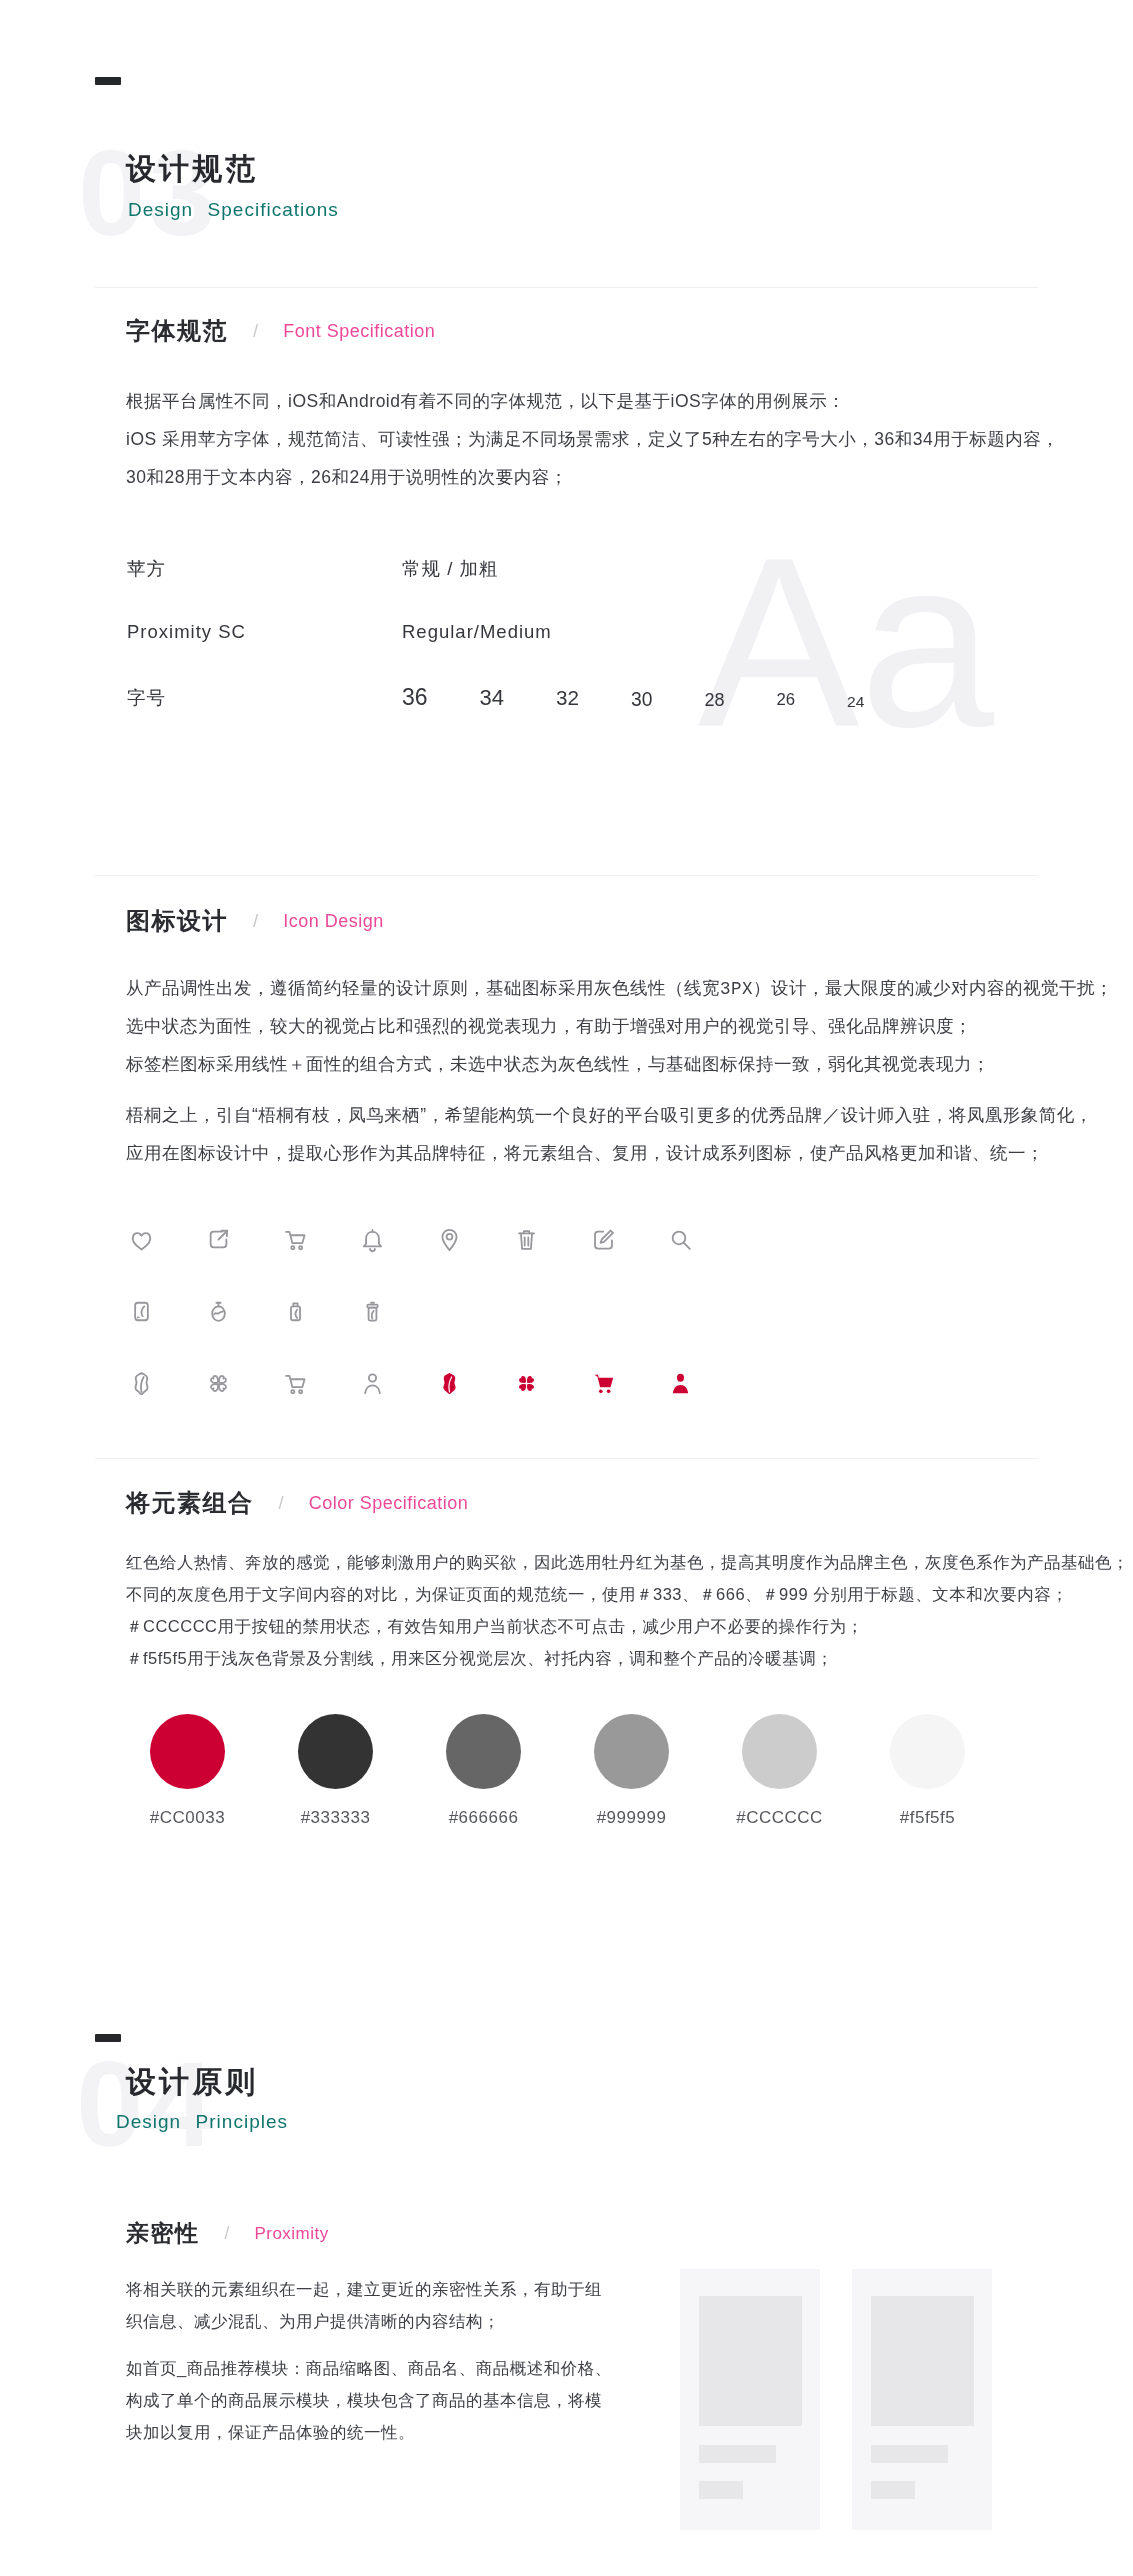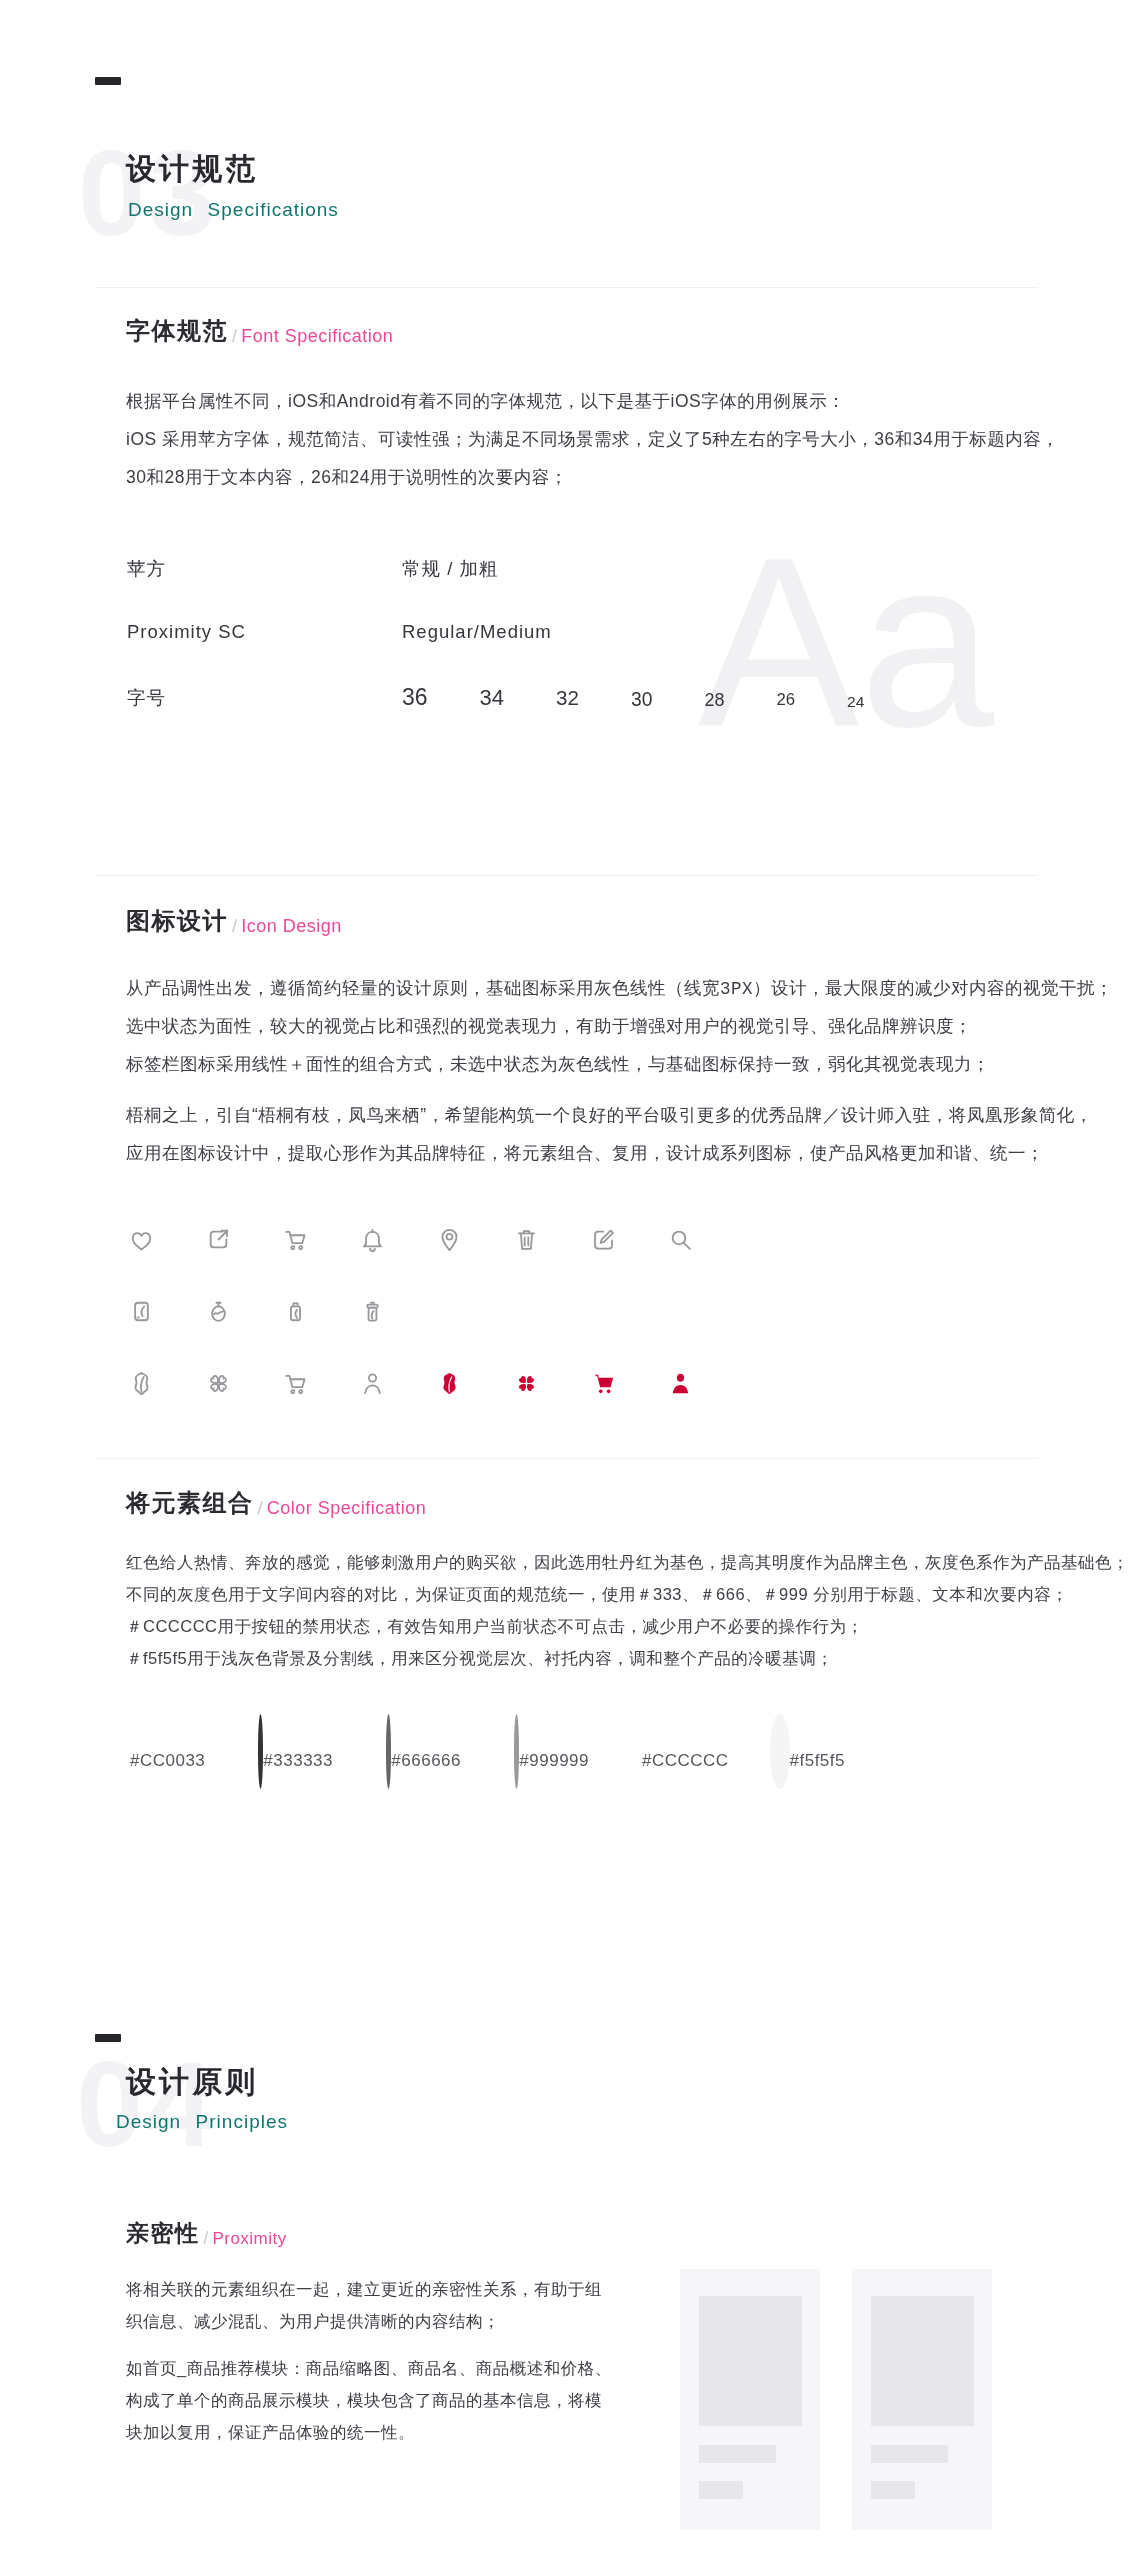--- a/index.html
+++ b/index.html
@@ -5,34 +5,34 @@
   html,body{margin:0;padding:0;background:#fff;}
   #page{position:relative;width:1133px;height:3775px;background:#ffffff;overflow:hidden;
         font-family:"Liberation Sans","DejaVu Sans",sans-serif;color:#34363c;}
   .abs{position:absolute;}
   .dash-mark{width:26px;height:8.2px;background:#26272b;border-radius:1px;}
   .watermark{color:#f3f3f6;font-weight:600;font-size:121px;line-height:1;letter-spacing:3.1px;z-index:0;}
   .wm-aa{color:#f1f1f4;font-weight:500;font-size:242px;line-height:1;z-index:0;}
   .page-title{font-size:30px;font-weight:700;color:#27292e;letter-spacing:3.1px;z-index:1;}
   .page-sub{font-size:19px;color:#0f766e;letter-spacing:1px;word-spacing:8.2px;z-index:1;}
   .divider{height:1px;background:#f0f0f2;}
-  .sec-head{display:flex;align-items:flex-end;gap:4px;z-index:1;}
+  .sec-head{display:flex;align-items:center;gap:25px;z-index:1;}
   .sec-title{font-size:24px;font-weight:700;color:#2a2c31;letter-spacing:1.5px;}
   .sec-slash{font-size:18.5px;color:#c9c9cd;}
   .sec-sub{font-size:18px;color:#ec4899;letter-spacing:0.5px;}
   .body-line{font-size:17.5px;color:#3c3e44;line-height:38px;white-space:nowrap;letter-spacing:0.5px;}
   .p-line{font-size:16.5px;color:#3e4046;line-height:32px;white-space:nowrap;letter-spacing:0.5px;}
   .tbl-label{font-size:18.5px;color:#35373d;letter-spacing:1px;}
   .tbl-value{font-size:18.5px;color:#35373d;letter-spacing:1px;}
   .sizes-row{display:flex;align-items:flex-end;gap:52px;}
   .sizes-row span{color:#35373d;line-height:1;}
   .icon-row{display:flex;}
   .icon-cell{width:77px;display:flex;justify-content:flex-start;}
   .swatch-row{display:flex;gap:53px;}
-  .swatch{display:flex;align-items:center;width:75px;}
+  .swatch{display:flex;flex-direction:column;align-items:center;width:75px;margin-left:20px;}
   .swatch .dot{width:75px;height:75px;border-radius:50%;}
   .swatch .lbl{margin-top:19px;font-size:17px;color:#55575d;letter-spacing:0.5px;}
   .ph-card{background:#f6f6f8;}
   .ph-block{background:#e7e7ea;}
 </style>
 </head>
 <body>
 
 <div id="page">
 

